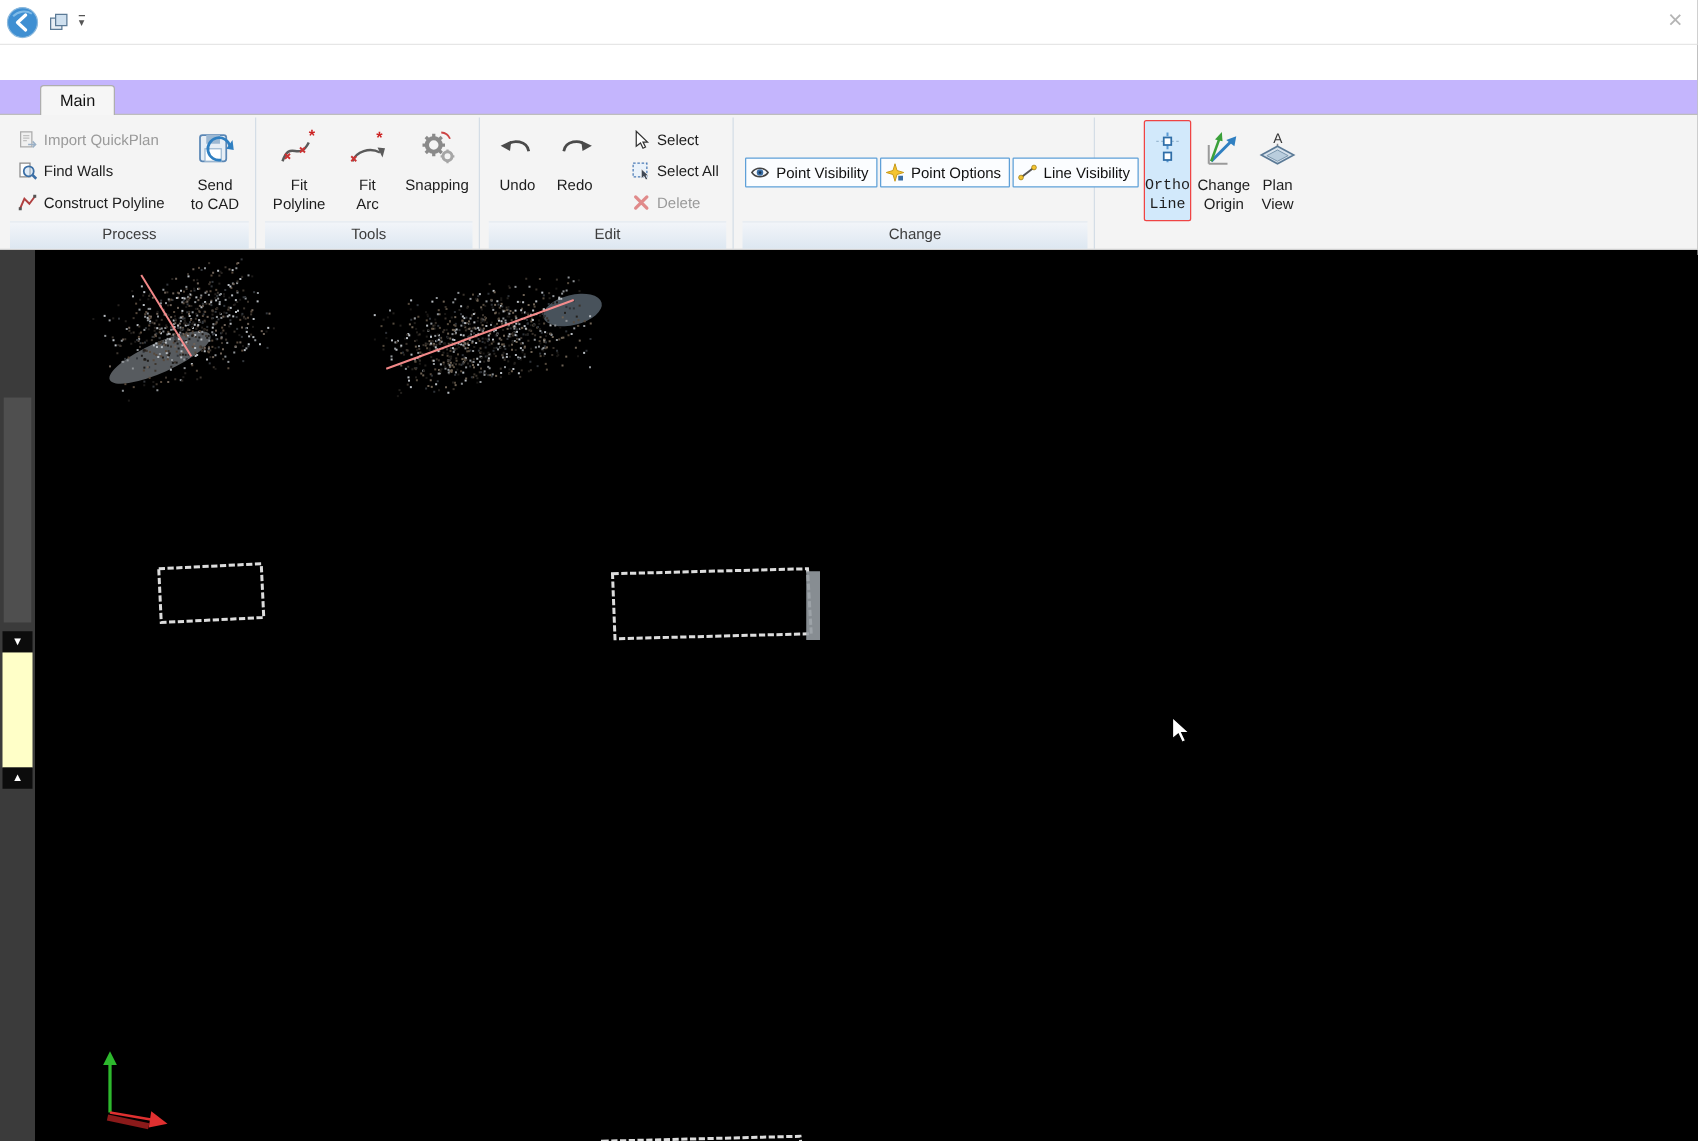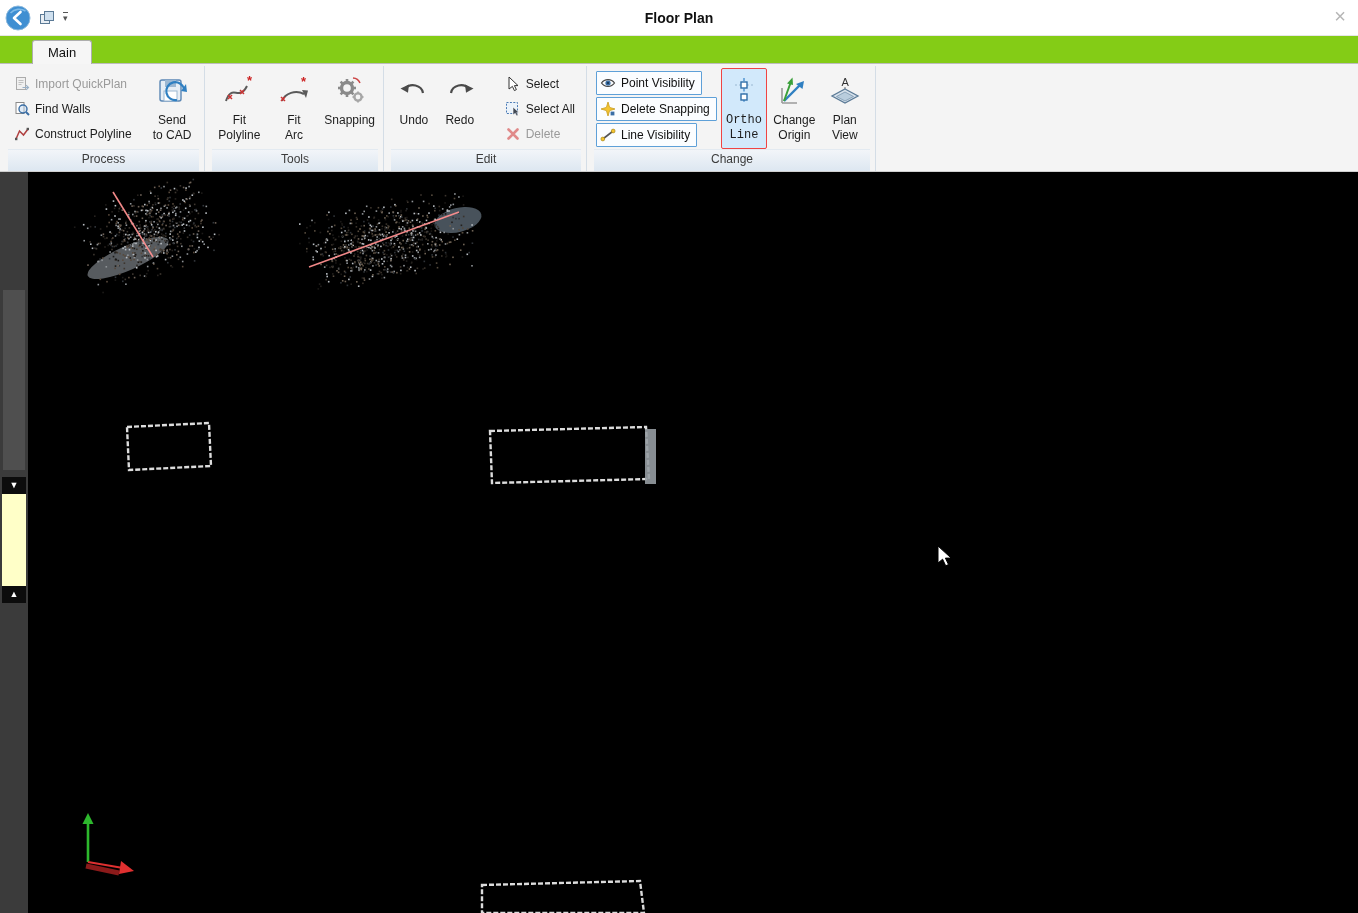--- a/index.html
+++ b/index.html
@@ -9,22 +9,22 @@
   
   .titlebar { height:36px; background:#ffffff; position:relative; display:flex; align-items:center;
     border-bottom:1px solid #e6e6e6; }
   .back-btn { width:26px; height:26px; margin-left:5px; border-radius:50%; cursor:default; flex:0 0 auto; }
   .qat-icon { margin-left:8px; display:flex; align-items:center; }
   .qat-caret { margin-left:8px; font-size:9px; color:#555; border-top:1px solid #555; padding-top:1px; line-height:1; }
   .win-title { position:absolute; left:0; right:0; text-align:center; font-size:14px; font-weight:bold; color:#111; pointer-events:none; }
   .close-btn { position:absolute; right:12px; top:6px; font-size:20px; color:#b5b5b5; line-height:1; }
 
   
-  .tabbar { height:28px; background:#84cc16; display:flex; align-items:flex-end; padding-left:32px;
-    border-bottom:1px solid #bdbdbd; }
+  .tabbar { height:28px; background:#c4b5fd; display:flex; align-items:flex-end; padding-left:32px;
+    border-bottom:1px solid #bdbdbd;margin-top:28px; }
   .tab { background:#f6f6f6; border:1px solid #aeaeae; border-bottom:none; border-radius:3px 3px 0 0;
     padding:4px 15px 4px 15px; font-size:13px; color:#111; margin-bottom:-1px; position:relative; z-index:2; }
 
   
   .ribbon { height:108px; background:#f4f4f4; display:flex; align-items:stretch; padding:2px 0 0 8px; gap:7px;
     border-bottom:1px solid #cfcfcf; }
   .group { display:flex; flex-direction:column; border-right:1px solid #d4dde6; padding-right:5px; }
   .group-content { flex:1; display:flex; align-items:stretch; gap:4px; padding:2px 2px 0 2px; }
   .group-label { margin-top:auto; height:22px; line-height:18px; text-align:center; font-size:12px; color:#3c3c3c;
     background:linear-gradient(to bottom,#f2f5f9,#dde7f1); border-top:1px solid #e3eaf1; }
@@ -34,21 +34,21 @@
     padding:0 3px; border:1px solid transparent; border-radius:2px; white-space:nowrap; }
   .small-item.disabled { color:#9a9a9a; }
   .icon16 { width:16px; height:16px; flex:0 0 auto; display:inline-flex; }
 
   .big-btn { width:50px; display:flex; flex-direction:column; align-items:center; gap:1px; padding-top:5px;
     font-size:12px; line-height:1.2; text-align:center; color:#1d1d1d; border:1px solid transparent; border-radius:2px; }
   .big-btn .icon32 { width:32px; height:34px; display:flex; align-items:center; justify-content:center; margin-bottom:4px; }
   .big-btn.wide { width:54px; }
   .big-btn.toggled { background:#d2e9fb; border:1px solid #ef4444;font-family:Liberation Mono, monospace; }
 
-  .toggle-stack { display:flex; flex-direction:column; gap:2px; padding-top:3px; align-items:flex-start; }
+  .toggle-stack { display:flex; flex-direction:row; gap:2px; padding-top:3px; align-items:center; }
   .toggle-item { display:flex; align-items:center; gap:5px; font-size:12px; color:#111; height:24px;
     padding:0 6px 0 3px; background:#fbfdff; border:1px solid #5ea0d8; border-radius:1px; white-space:nowrap; }
 
   
   .workspace { height:741px; display:flex; background:#000; position:relative; }
 
   .side-slider { width:28px; background:#3b3b3b; position:relative; flex:0 0 auto; }
   .slider-thumb { position:absolute; left:3px; right:3px; top:118px; height:180px; background:#4f4f4f; }
   .slider-btn { position:absolute; left:2px; right:2px; height:17px; background:#0c0c0c; color:#fff;
     font-size:9px; text-align:center; line-height:17px; }
@@ -70,21 +70,20 @@
       <path d="M15.5 7 L9 13 L15.5 19" fill="none" stroke="#ffffff" stroke-width="2.6" stroke-linecap="round" stroke-linejoin="round"></path>
     </svg>
   </div>
   <span class="qat-icon">
     <svg viewBox="0 0 16 16" width="16" height="16">
       <rect x="1.5" y="4.5" width="9" height="9" fill="#e8eef4" stroke="#5b7a96"></rect>
       <rect x="5.5" y="1.5" width="9" height="9" fill="#cfe0ef" stroke="#5b7a96"></rect>
     </svg>
   </span>
   <span class="qat-caret">▾</span>
-  <div class="win-title">Floor Plan</div>
   <div class="close-btn">×</div>
 </div>
 
 <div class="tabbar">
   <div class="tab">Main</div>
 </div>
 
 <div class="ribbon">
 
   <div class="group" style="width:197px">
@@ -262,21 +261,21 @@
           </span>
           <span>Point Visibility</span>
         </div>
         <div class="toggle-item">
           <span class="icon16">
             <svg viewBox="0 0 16 16" width="16" height="16">
               <polygon points="8,1 9.6,6.4 15,8 9.6,9.6 8,15 6.4,9.6 1,8 6.4,6.4" fill="#f4c430" stroke="#c89a1a" stroke-width="0.8"></polygon>
               <rect x="10.6" y="10.6" width="3.8" height="3.8" fill="#3a6ea5"></rect>
             </svg>
           </span>
-          <span>Delete Snapping</span>
+          <span>Point Options</span>
         </div>
         <div class="toggle-item">
           <span class="icon16">
             <svg viewBox="0 0 16 16" width="16" height="16">
               <line x1="2.8" y1="12" x2="13.2" y2="4" stroke="#555555" stroke-width="1.6"></line>
               <circle cx="2.8" cy="12" r="1.9" fill="#f4c430" stroke="#9a7a10" stroke-width="0.6"></circle>
               <circle cx="13.2" cy="4" r="1.9" fill="#f4c430" stroke="#9a7a10" stroke-width="0.6"></circle>
             </svg>
           </span>
           <span>Line Visibility</span>

